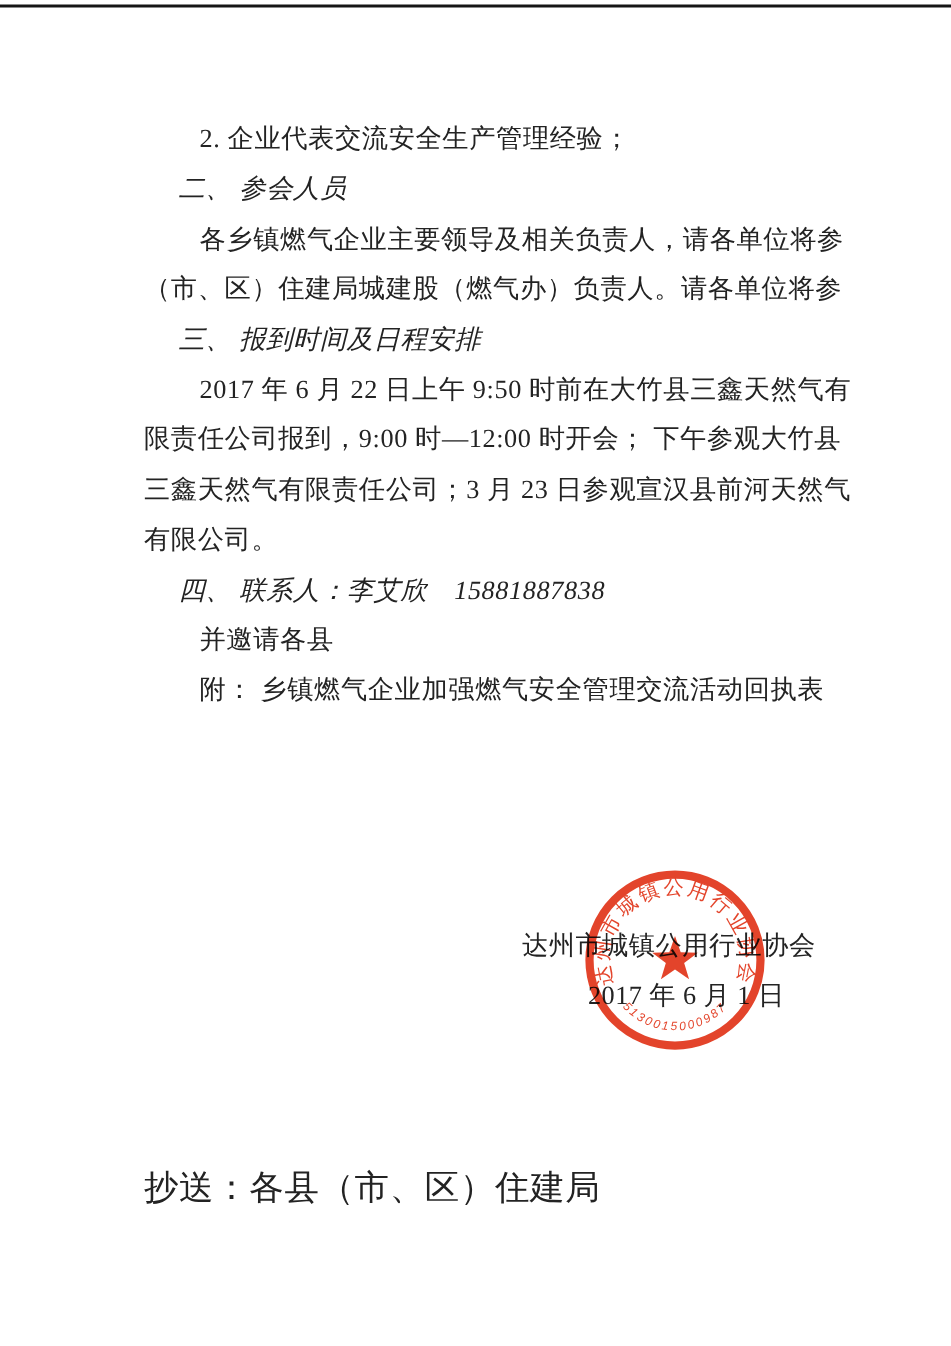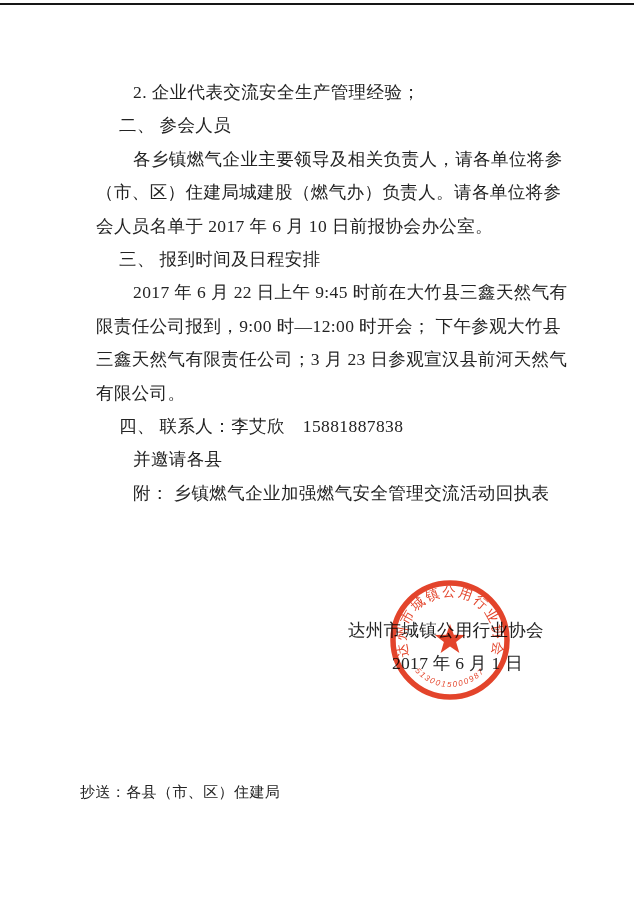--- a/index.html
+++ b/index.html
@@ -25,41 +25,41 @@
     width: 446px;
   }
   .line {
     height: 33.4px;
     line-height: 33.4px;
     font-size: 17.5px;
     letter-spacing: 0.4px;
     white-space: pre;
   }
   .i1 { padding-left: 37px; }   
-  .i2 { padding-left: 23px; }   
+  .i2 { padding-left: 23px; font-style: italic; }   
   .sig-org {
     position: absolute;
     top: 618px; left: 348px;
     font-size: 17.5px;
     letter-spacing: 0.3px;
     line-height: 24px;
     white-space: pre;
   }
   .sig-date {
     position: absolute;
     top: 651px; left: 392px;
     font-size: 17.5px;
     letter-spacing: 0.3px;
     line-height: 24px;
     white-space: pre;
   }
   .cc-line {
     position: absolute;
-    top: 780px; left: 80px;
-    font-size: 15px;
+    top: 780px; left: 96px;
+    font-size: 23px;
     letter-spacing: 0.4px;
     line-height: 24px;
     white-space: pre;
   }
   .seal {
     position: absolute;
     top: 577px; left: 387px;
     width: 126px; height: 126px;
     mix-blend-mode: multiply;
     opacity: 0.95;
@@ -70,23 +70,22 @@
 
 <div class="page">
 
   <div class="top-rule"></div>
 
   <div class="body-text">
     <div class="line i1">2. 企业代表交流安全生产管理经验；</div>
     <div class="line i2">二、 参会人员</div>
     <div class="line i1">各乡镇燃气企业主要领导及相关负责人，请各单位将参</div>
     <div class="line">（市、区）住建局城建股（燃气办）负责人。请各单位将参</div>
-    <div class="line">会人员名单于 2017 年 6 月 10 日前报协会办公室。</div>
     <div class="line i2">三、 报到时间及日程安排</div>
-    <div class="line i1">2017 年 6 月 22 日上午 9:45 时前在大竹县三鑫天然气有</div>
+    <div class="line i1">2017 年 6 月 22 日上午 9:50 时前在大竹县三鑫天然气有</div>
     <div class="line">限责任公司报到，9:00 时—12:00 时开会； 下午参观大竹县</div>
     <div class="line">三鑫天然气有限责任公司；3 月 23 日参观宣汉县前河天然气</div>
     <div class="line">有限公司。</div>
     <div class="line i2">四、 联系人：李艾欣　15881887838</div>
     <div class="line i1">并邀请各县</div>
     <div class="line i1">附： 乡镇燃气企业加强燃气安全管理交流活动回执表</div>
   </div>
 
   <div class="sig-org">达州市城镇公用行业协会</div>
   <div class="sig-date">2017 年 6 月 1 日</div>

